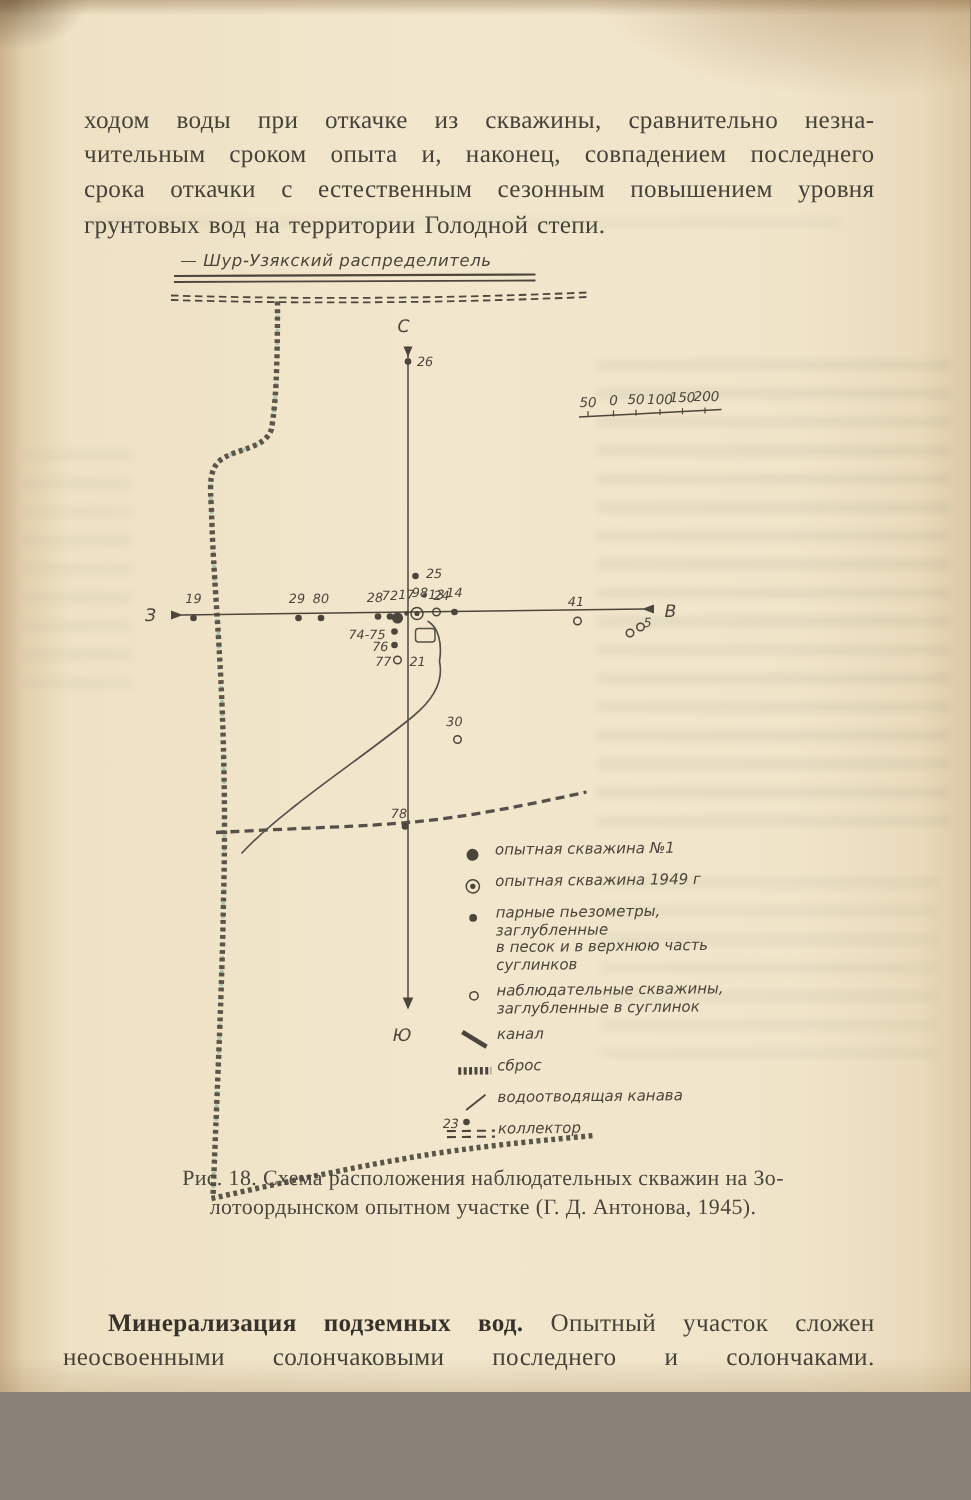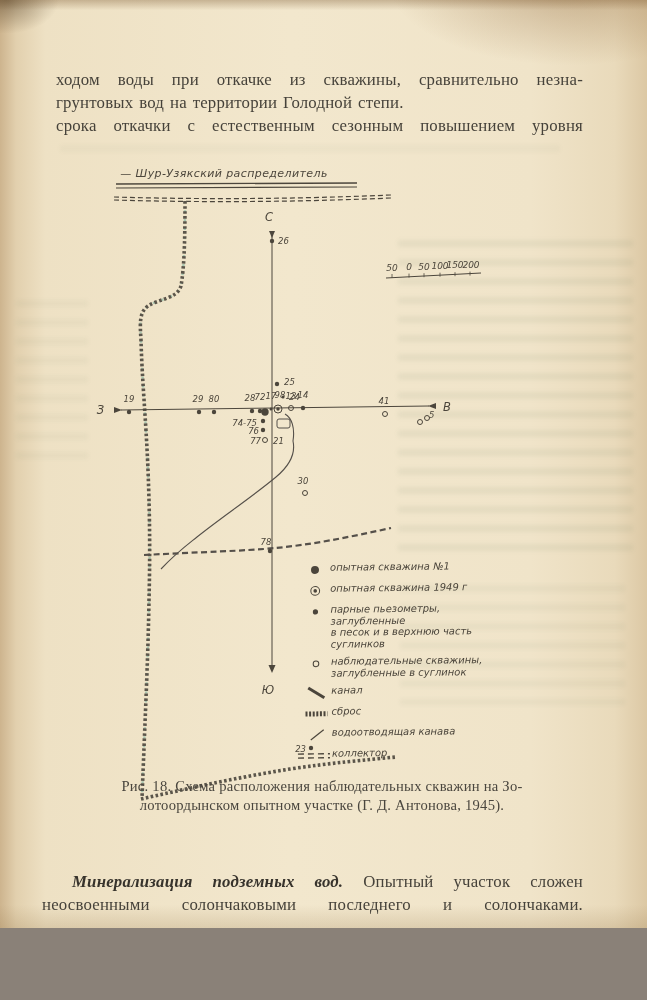--- a/index.html
+++ b/index.html
@@ -11,21 +11,21 @@
       radial-gradient(ellipse 70px 45px at 1% 0%, rgba(80,60,35,.5), rgba(80,60,35,0) 75%),
       linear-gradient(180deg, rgba(120,85,45,.35) 0, rgba(120,85,45,0) 1.1%),
       linear-gradient(0deg, rgba(150,120,75,.22) 0, rgba(150,120,75,0) 2.5%),
       linear-gradient(90deg, #cdb48e 0%, #e2d0ae 2.5%, #eee1c4 7%, #f2e7cd 45%, #f0e4c9 82%, #e9dabb 95%, #dcc8a4 100%);
   }
   .smudge{position:absolute;filter:blur(2px);pointer-events:none;}
   .smudge.rows{background:repeating-linear-gradient(180deg, rgba(105,125,95,.16) 0 7px, rgba(105,125,95,0) 7px 19px);}
   .par{position:absolute;font-size:16.8px;line-height:23.2px;letter-spacing:.2px;}
   .jline{text-align:justify;text-align-last:justify;word-spacing:1.5px;white-space:normal;}
   .jline.last{text-align-last:left;}
-  .bold{font-weight:bold;color:#37332c;font-style:italic;}
+  .bold{font-weight:bold;color:#37332c;}
   #caption{position:absolute;left:62px;top:777px;width:520px;text-align:center;
     font-size:14.6px;line-height:19px;letter-spacing:.25px;color:#4a463e;}
   #page-number{position:absolute;left:553px;top:927px;font-size:15.5px;color:#44403a;}
   #figure-svg{position:absolute;left:0;top:0;}
   #legend-box{position:absolute;left:301px;top:561px;width:200px;
     font-family:"DejaVu Sans", sans-serif;font-style:italic;font-size:10px;
     line-height:11.5px;color:#4b453b;transform:rotate(-.6deg);}
   .legend-row{display:flex;align-items:flex-start;margin-bottom:6px;}
   .legend-sym{flex:0 0 30px;display:flex;justify-content:center;padding-top:1px;}
   .legend-label{flex:1;}
@@ -36,22 +36,23 @@
 
 <div id="page">
 
   <div class="smudge rows" style="left:398px;top:240px;width:235px;height:320px;opacity:.55;"></div>
   <div class="smudge rows" style="left:400px;top:585px;width:225px;height:120px;opacity:.4;"></div>
   <div class="smudge rows" style="left:16px;top:300px;width:72px;height:170px;opacity:.35;"></div>
   <div class="smudge rows" style="left:60px;top:145px;width:500px;height:14px;opacity:.3;"></div>
 
   <div class="par" style="left:56px;top:68px;width:527px;">
     <div class="jline">ходом воды  при откачке из скважины, сравнительно незна-</div>
+    <div class="jline">чительным сроком опыта и, наконец, совпадением последнего</div>
+    <div class="jline">срока откачки с естественным сезонным повышением уровня</div>
     <div class="jline last">грунтовых вод на территории Голодной степи.</div>
-    <div class="jline">срока откачки с естественным сезонным повышением уровня</div>
   </div>
 
   <svg id="figure-svg" width="647" height="1000" viewBox="0 0 647 1000">
 
     <text x="224" y="177" text-anchor="middle" font-size="11" letter-spacing=".4">— Шур-Узякский распределитель</text>
 
     <path d="M116,184 L357,183" stroke="#4c463c" stroke-width="1.4" fill="none"></path>
     <path d="M116,188 L357,187" stroke="#4c463c" stroke-width="1.2" fill="none"></path>
 
     <path d="M114,197 Q250,201 391,195" stroke="#4c463c" stroke-width="1.2" fill="none" stroke-dasharray="5 3"></path>

